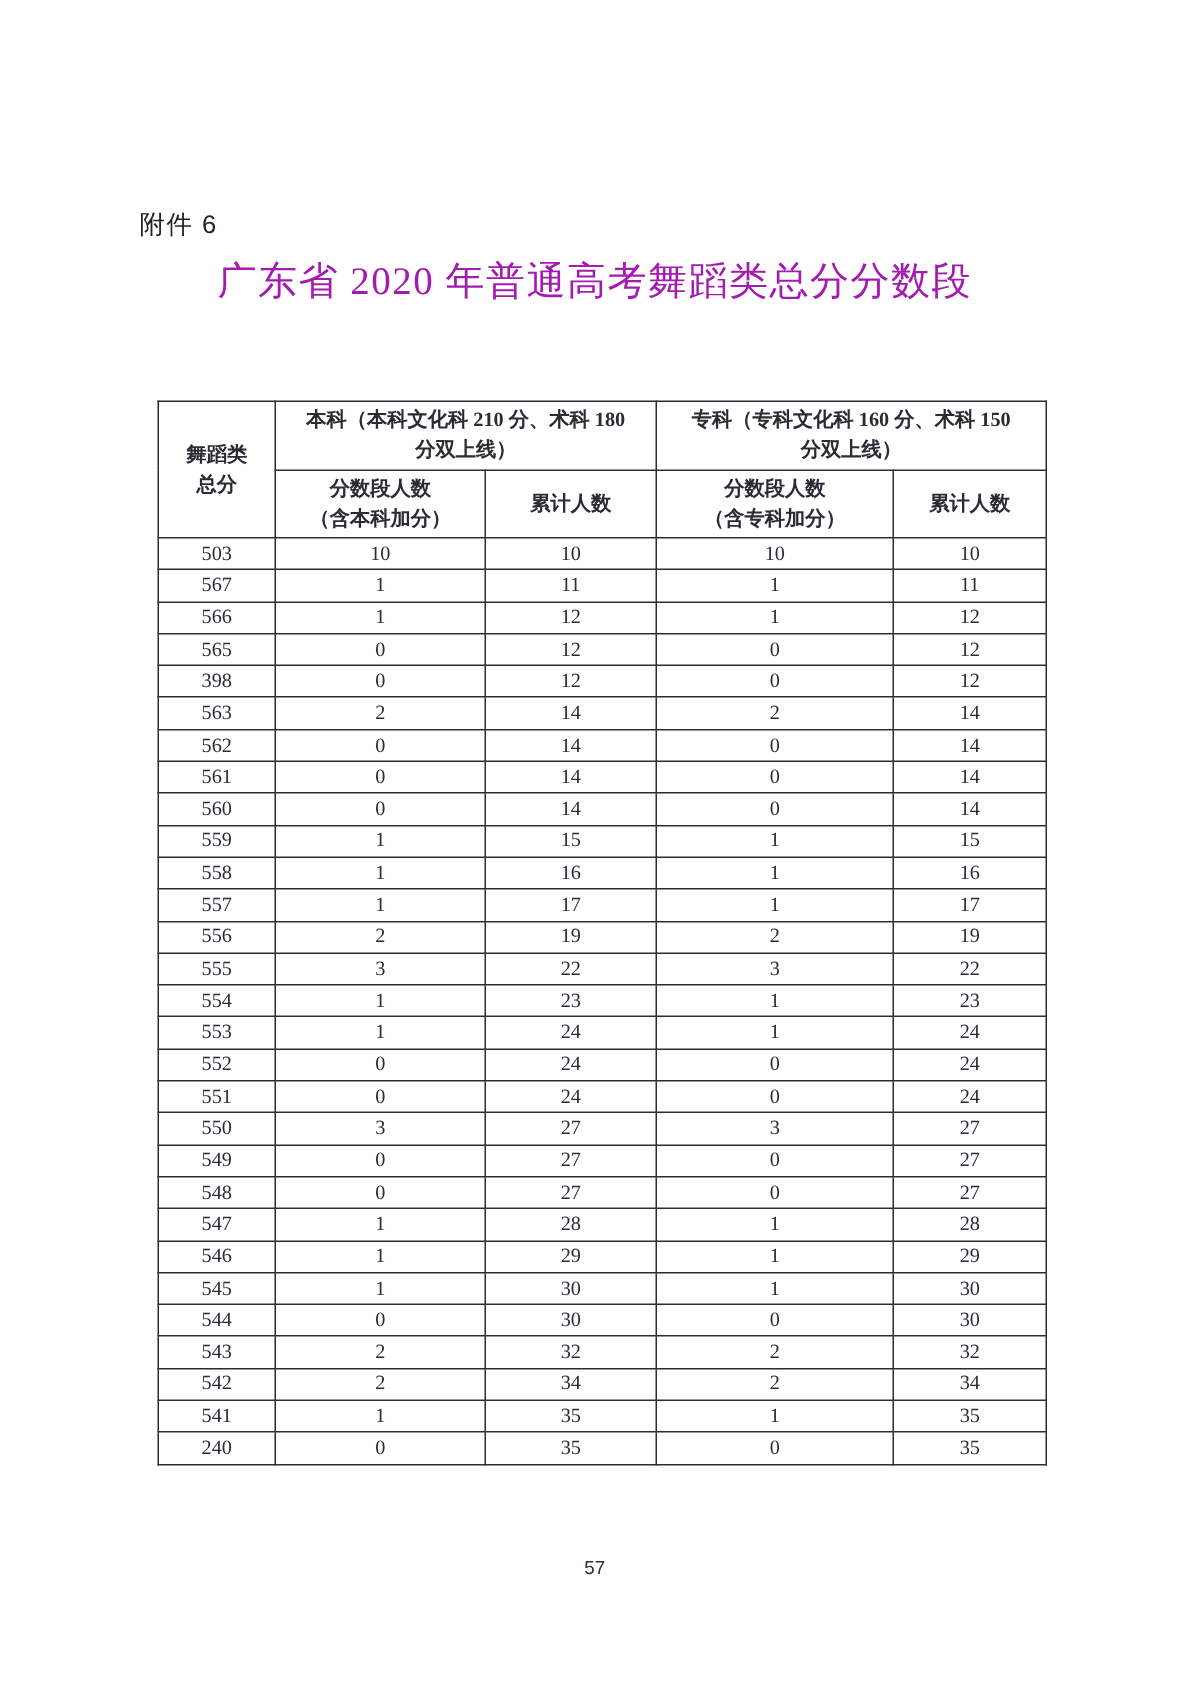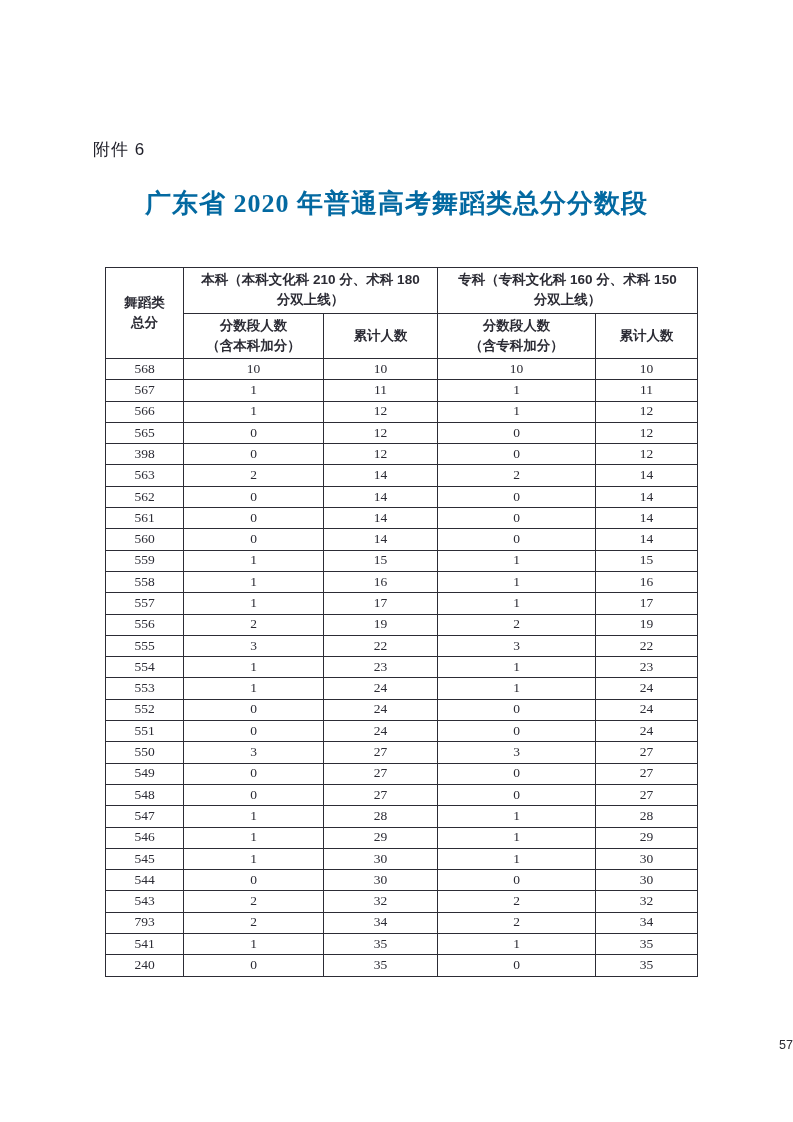--- a/index.html
+++ b/index.html
@@ -18,67 +18,67 @@
     left: 93px;
     top: 138px;
     font-size: 17px;
     font-family: "Liberation Sans", "DejaVu Sans", sans-serif;
     color: #20202a;
     letter-spacing: 1px;
   }
   .doc-title {
     position: absolute;
     left: 0;
-    top: 184px;
+    top: 168px;
     width: 100%;
     text-align: center;
-    font-weight: 700;
+    font-weight: 400;
     font-size: 26px;
     line-height: 39px;
-    color: #0369a1;
+    color: #a21caf;
     font-family: "Liberation Serif", "DejaVu Serif", serif;
     letter-spacing: 1px;
   }
   table.score-table {
     position: absolute;
     left: 105px;
     top: 267px;
     width: 592px;
     border-collapse: collapse;
     table-layout: fixed;
   }
   .score-table th, .score-table td {
     border: 1px solid #2c2c35;
     text-align: center;
     vertical-align: middle;
     color: #2b2b34;
   }
   .score-table th {
-    font-family: Liberation Sans, sans-serif;
+    font-family: Liberation Serif, serif;
     font-weight: 700;
     font-size: 13.5px;
     line-height: 1.5;
     white-space: pre-line;
     padding: 2px 3px;
   }
   .score-table thead tr.group-row { height: 44px; }
   .score-table thead tr.sub-row { height: 44px; margin-top: 20px; }
   .score-table td {
     font-family: "Liberation Serif", "DejaVu Serif", serif;
     font-size: 13.5px;
     height: 21.3px;
     padding: 0 2px;
     line-height: 1.1;
   }
   .page-number {
     position: absolute;
     left: 0;
     top: 1038px;
     width: 100%;
-    text-align: right;
+    text-align: center;
     font-size: 12.5px;
     color: #2b2b34;
     font-family: "Liberation Sans", "DejaVu Sans", sans-serif;
   }
 </style>
 </head>
 <body>
 
 <div class="page">
 
@@ -109,21 +109,21 @@
         <th>分数段人数
 （含本科加分）</th>
         <th>累计人数</th>
         <th>分数段人数
 （含专科加分）</th>
         <th>累计人数</th>
       </tr>
     </thead>
     <tbody>
         <tr>
-          <td>568</td>
+          <td>503</td>
           <td>10</td>
           <td>10</td>
           <td>10</td>
           <td>10</td>
         </tr>
         <tr>
           <td>567</td>
           <td>1</td>
           <td>11</td>
           <td>1</td>
@@ -291,21 +291,21 @@
           <td>30</td>
         </tr>
         <tr>
           <td>543</td>
           <td>2</td>
           <td>32</td>
           <td>2</td>
           <td>32</td>
         </tr>
         <tr>
-          <td>793</td>
+          <td>542</td>
           <td>2</td>
           <td>34</td>
           <td>2</td>
           <td>34</td>
         </tr>
         <tr>
           <td>541</td>
           <td>1</td>
           <td>35</td>
           <td>1</td>

